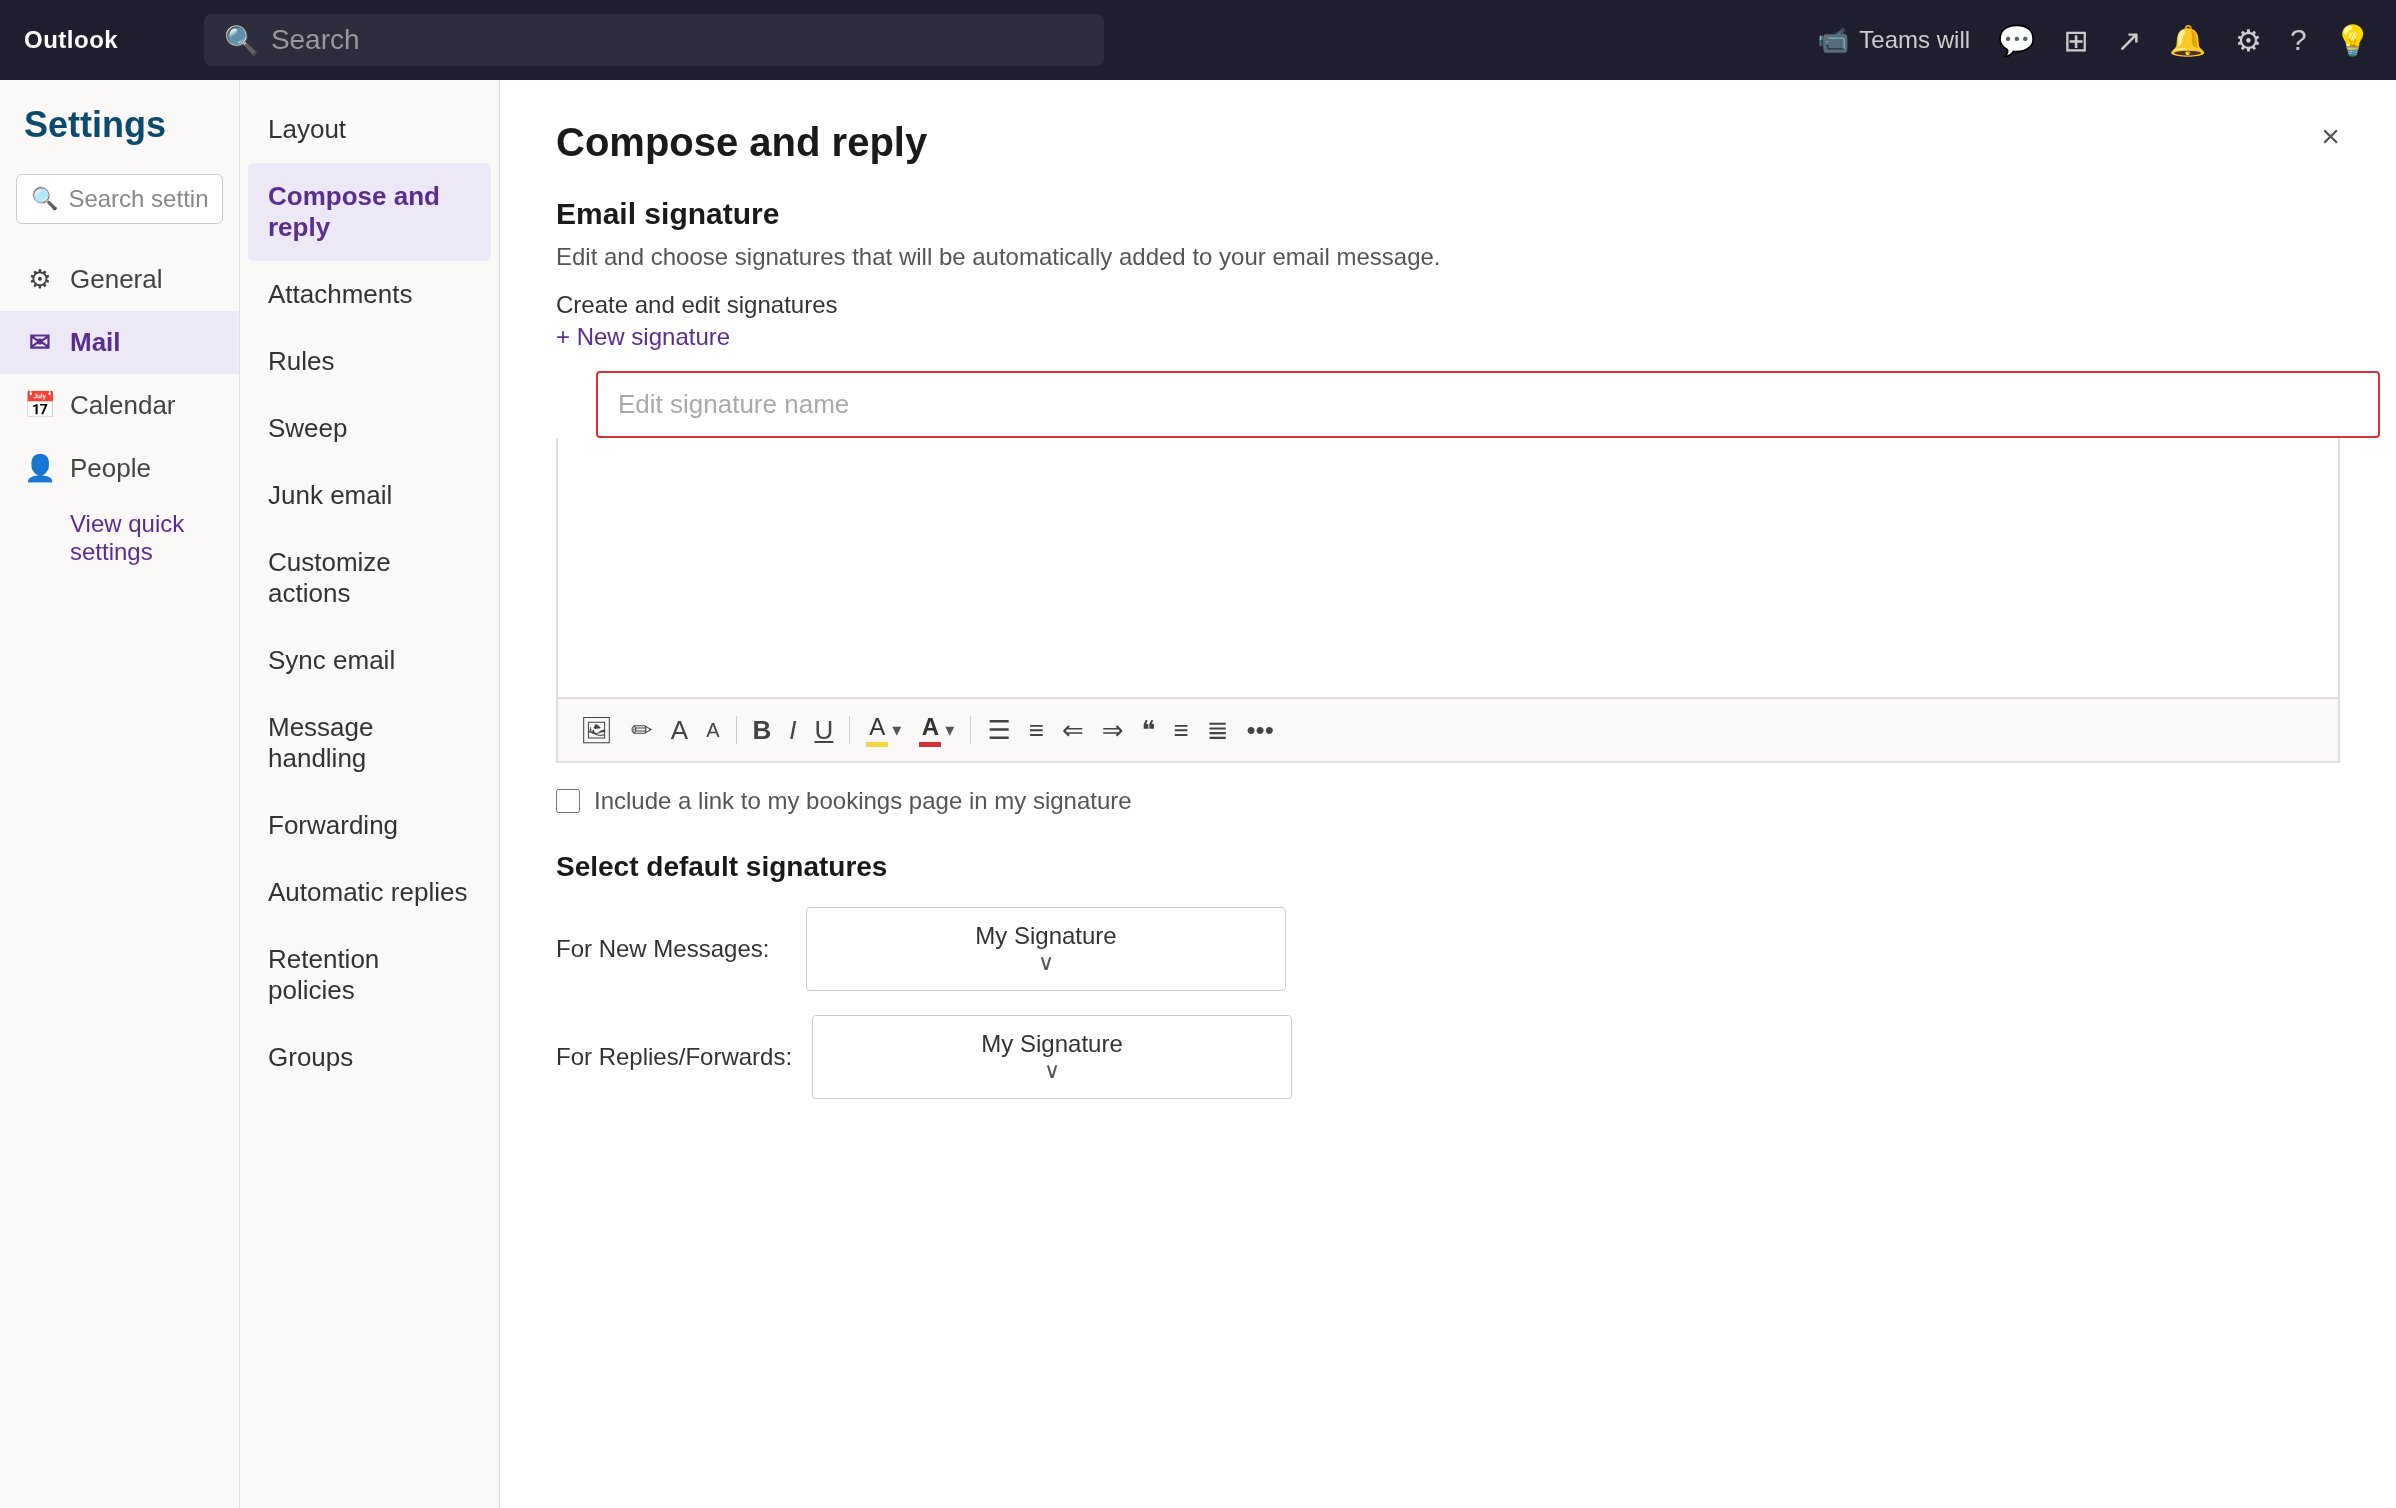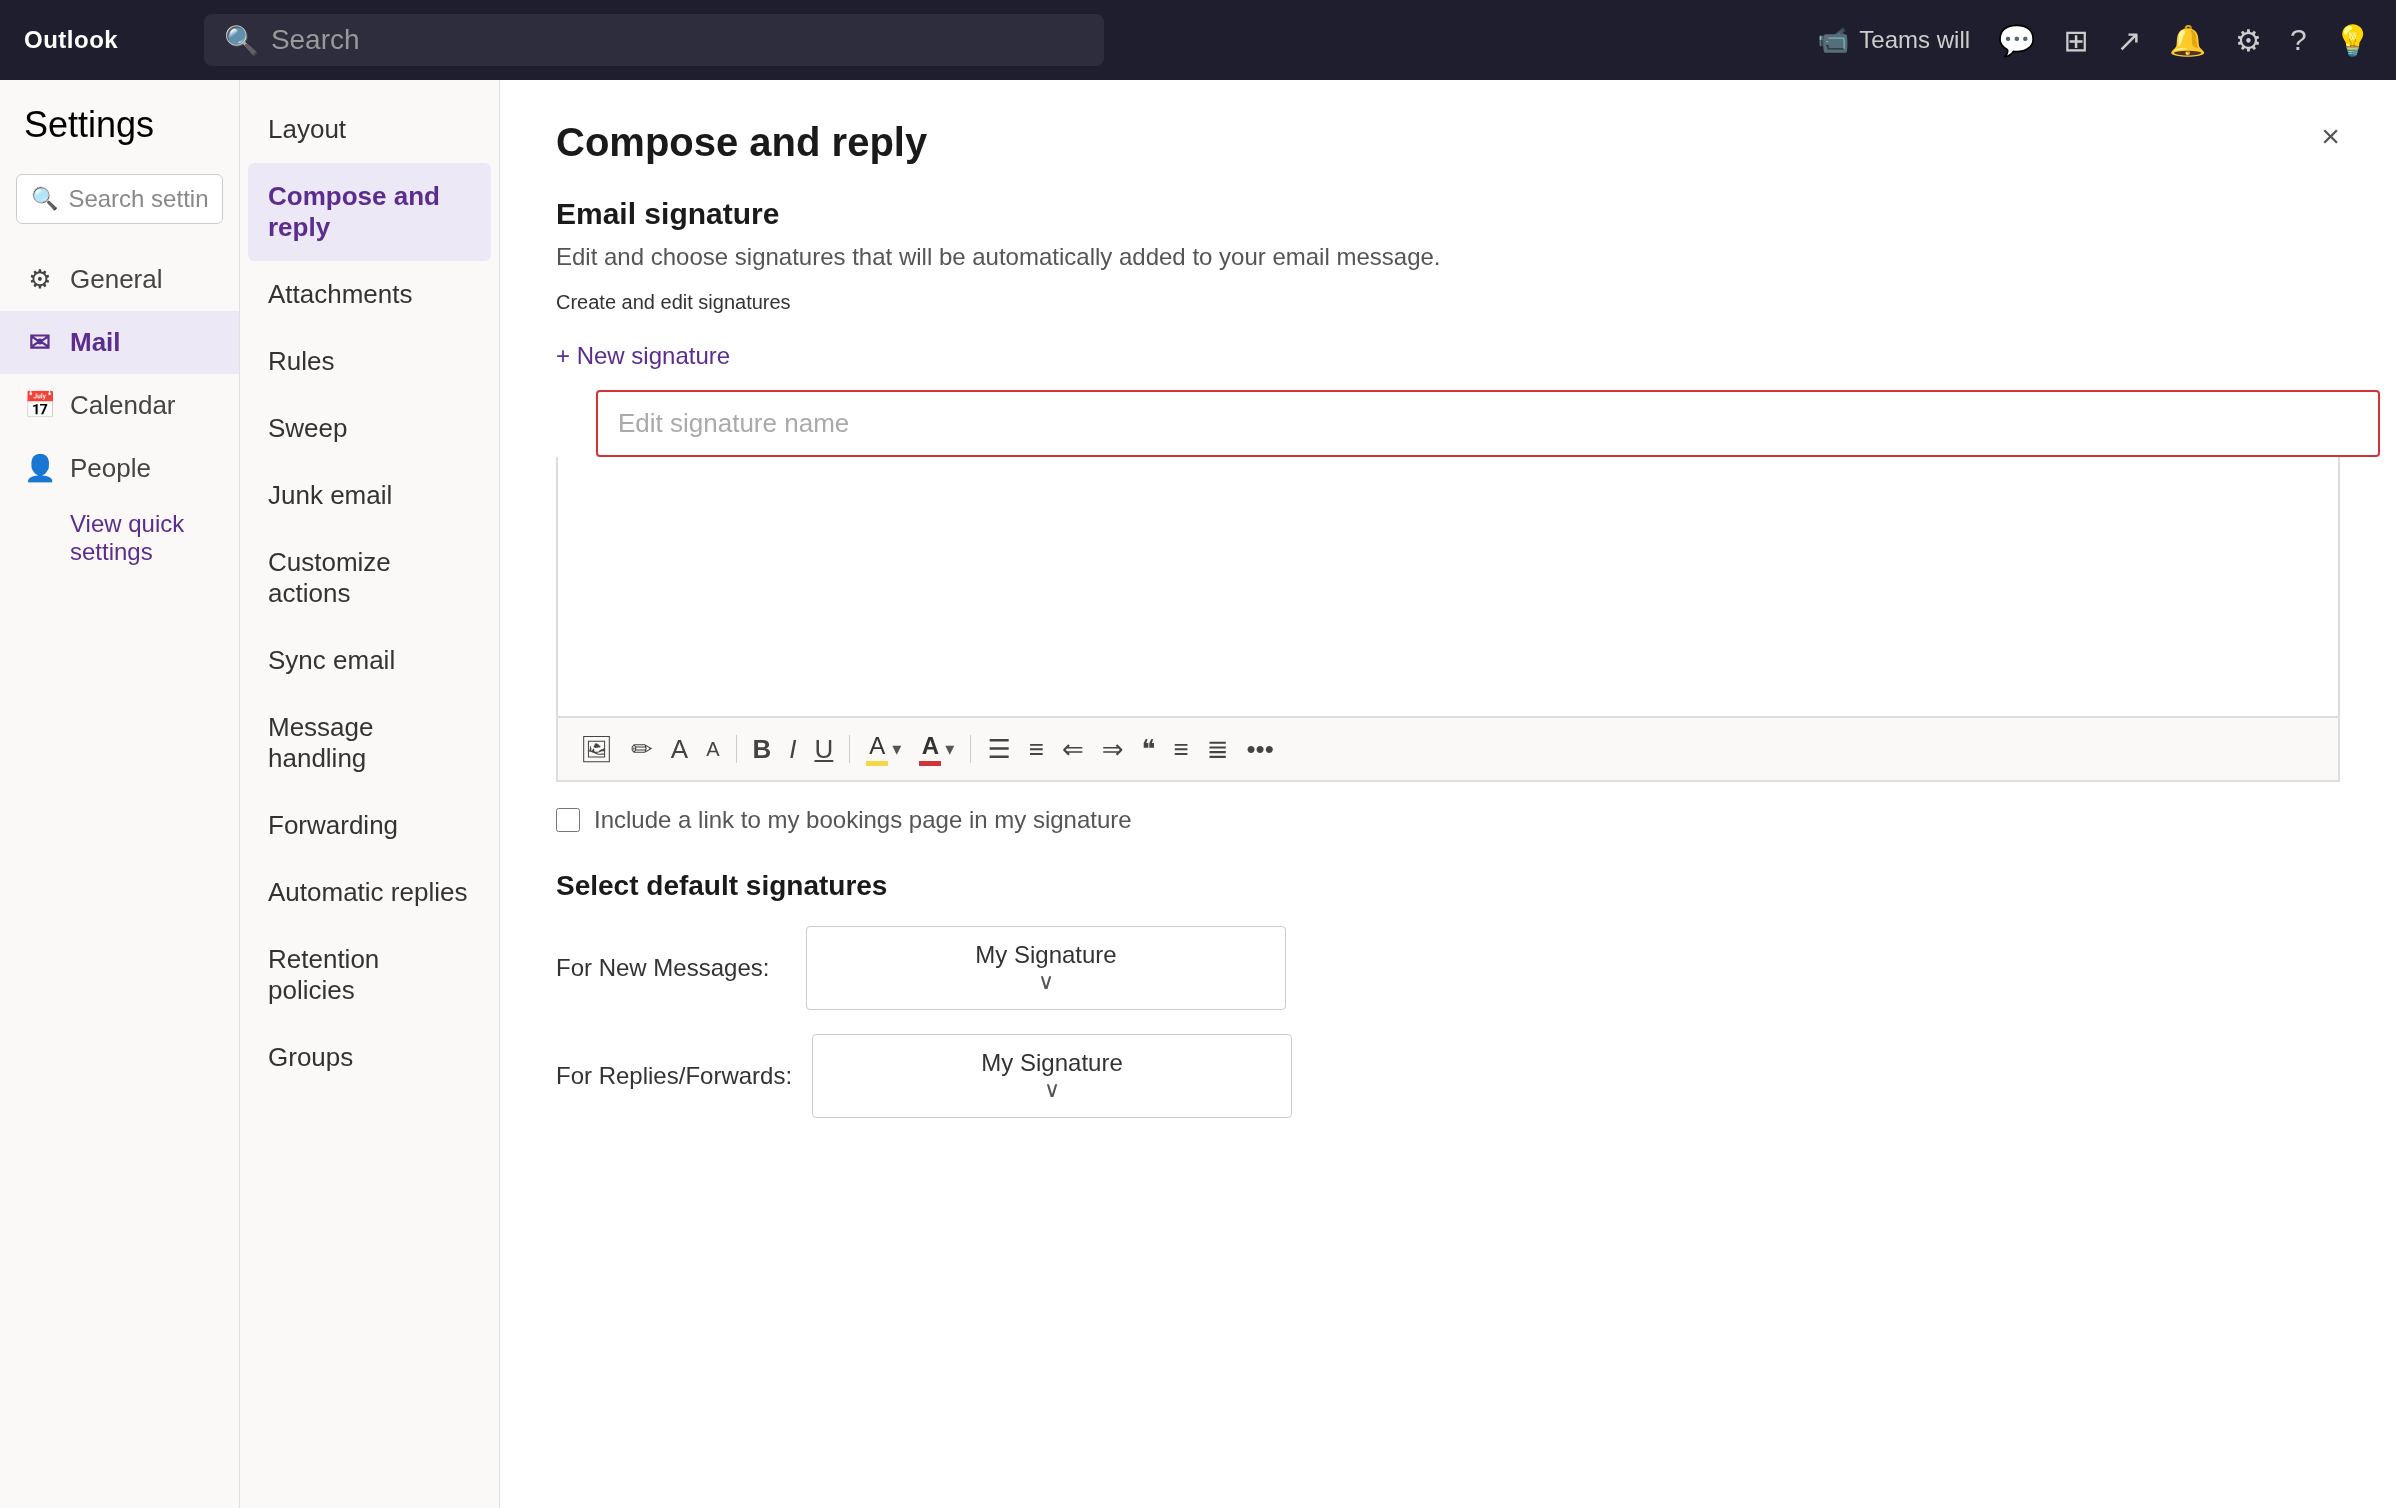--- a/index.html
+++ b/index.html
@@ -68,22 +68,22 @@
     
     .sidebar {
       width: 240px;
       background: #faf9f8;
       border-right: 1px solid #e0e0e0;
       padding: 24px 0;
       flex-shrink: 0;
     }
     .sidebar-title {
       font-size: 36px;
-      font-weight: 400;
-      color: #000000;
+      font-weight: 700;
+      color: #0c4a6e;
       padding: 0 24px 28px 24px;
     }
     .search-settings-box {
       margin: 0 16px 24px 16px;
       display: flex;
       align-items: center;
       border: 1px solid #ccc;
       border-radius: 6px;
       padding: 10px 14px;
       background: #fff;
@@ -178,23 +178,23 @@
       font-weight: 600;
       color: #1a1a1a;
       margin-bottom: 12px;
     }
     .section-desc {
       font-size: 24px;
       color: #555;
       margin-bottom: 20px;
     }
     .section-sub-label {
-      font-size: 20px;
+      font-size: 24px;
       color: #333;
-      margin-bottom: 28px;
+      margin-bottom: 4px;
     }
     .new-sig-btn {
       display: flex;
       align-items: center;
       gap: 8px;
       color: #5b2d8e;
       font-size: 24px;
       cursor: pointer;
       background: none;
       border: none;

